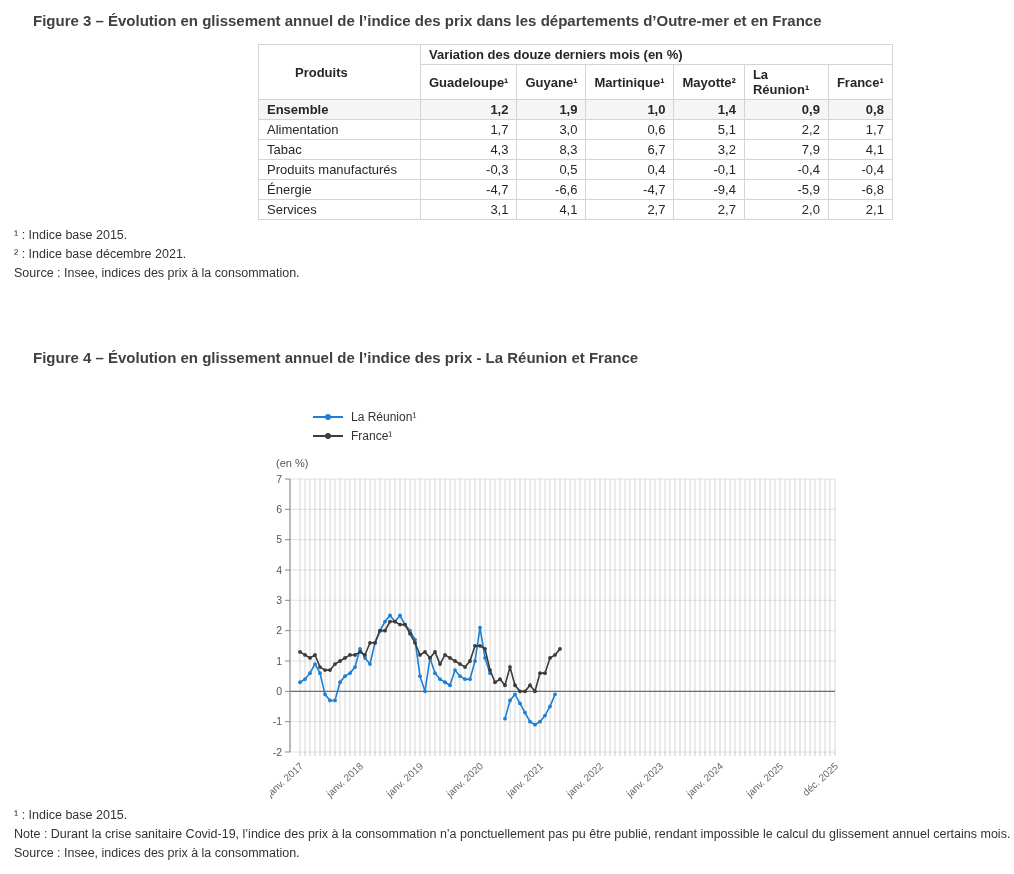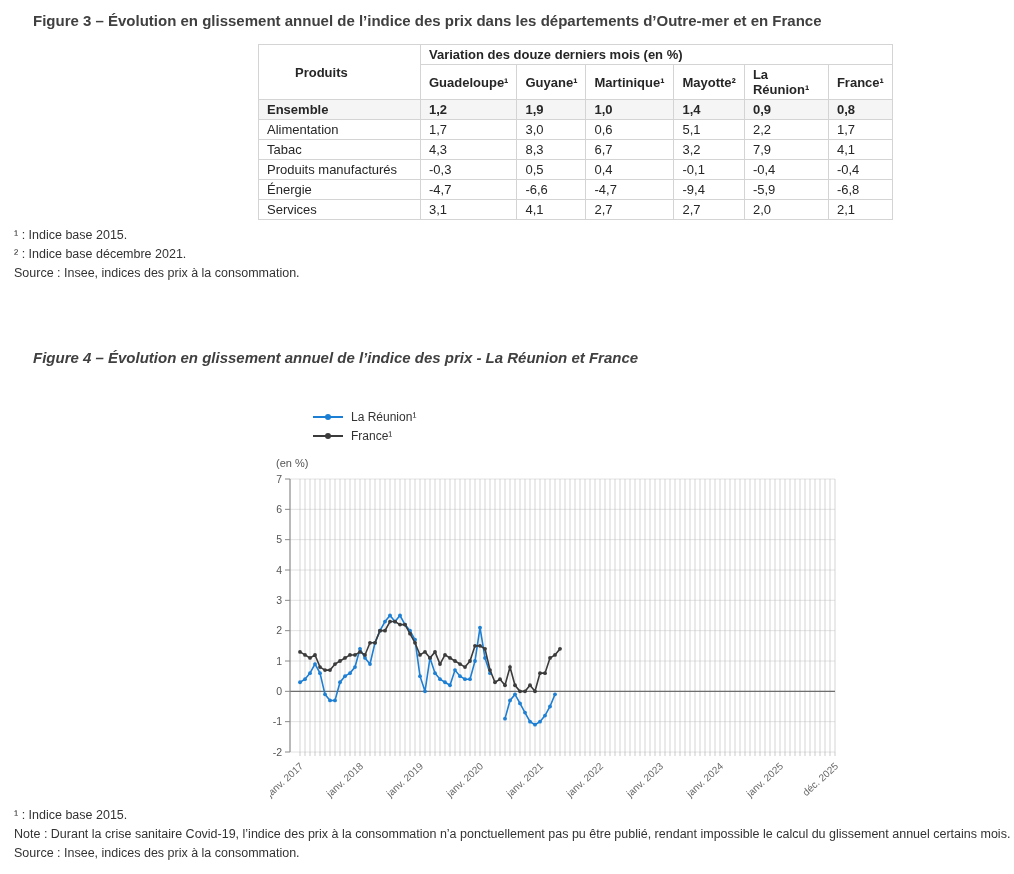--- a/index.html
+++ b/index.html
@@ -1,29 +1,29 @@
 <!DOCTYPE html>
 <html><head>
 <meta charset="utf-8">
 <style>
   html,body{margin:0;padding:0;background:#ffffff;}
   body{font-family:"Liberation Sans","DejaVu Sans",sans-serif;color:#262626;}
   #page{position:relative;width:1014px;height:874px;background:#fff;overflow:hidden;}
 
   .fig-title{position:absolute;left:33px;font-size:15px;font-weight:bold;color:#404040;}
   #fig3-title{top:12px;}
-  #fig4-title{top:349px;font-style:italic;}
+  #fig4-title{top:349px;}
 
   
   #fig3-table{position:absolute;left:258px;top:44px;border-collapse:collapse;table-layout:fixed;
               font-size:13px;color:#262626;}
   #fig3-table th,#fig3-table td{border:1px solid #d4d4d4;padding:2px 8px;height:20px;box-sizing:border-box;}
   #fig3-table thead th{font-weight:bold;text-align:left;}
   #fig3-table td.rowlabel{text-align:left;margin-top:29px;}
-  #fig3-table td.num{}
+  #fig3-table td.num{text-align:right;}
   #fig3-table tr.emph{background:#f5f5f5;font-weight:bold;}
 
   .notes{position:absolute;left:14px;font-size:12.5px;color:#333;line-height:19px;white-space:nowrap;}
   #fig3-notes{top:226px;}
   #fig4-notes{top:806px;}
 
   
   #legend{position:absolute;left:313px;top:407px;font-size:12px;color:#333;}
   .legend-row{display:flex;align-items:center;height:19px;}
   .legend-swatch{position:relative;width:30px;height:2px;margin-right:8px;}

